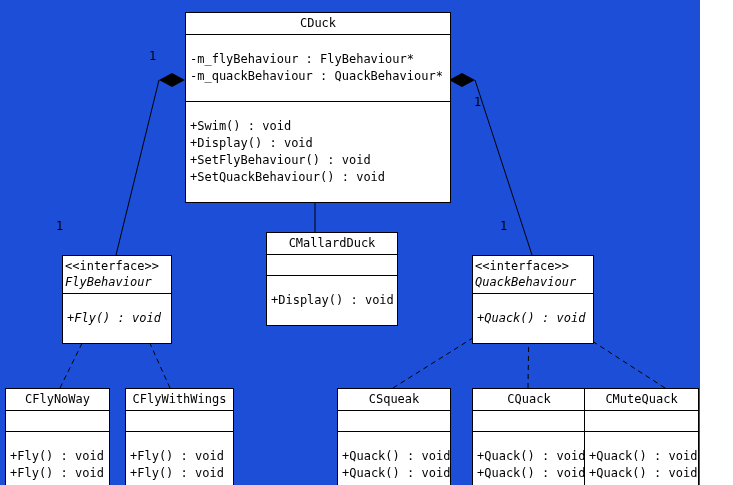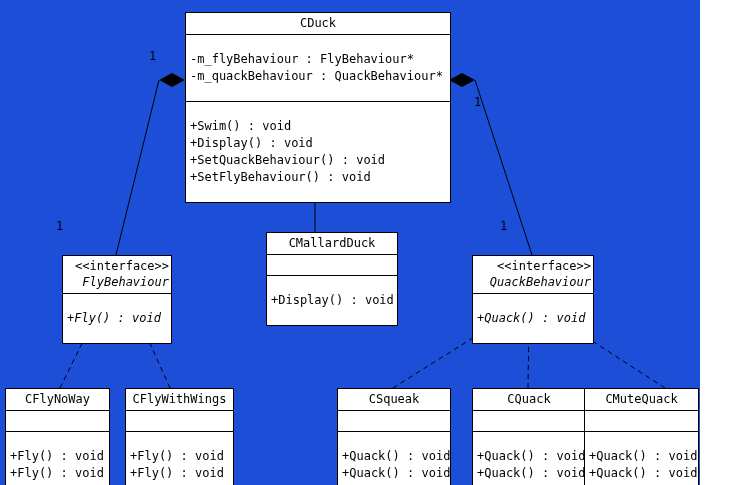--- a/index.html
+++ b/index.html
@@ -5,22 +5,22 @@
   html, body { margin:0; padding:0; background:#ffffff; }
   .canvas {
     position:relative; width:700px; height:485px; background:#1d4ed8;
     font-family:"DejaVu Sans Mono","Liberation Mono",monospace; color:#000;
     overflow:hidden;
   }
   .connectors { position:absolute; left:0; top:0; }
   .uml-class { position:absolute; background:#fff; border:1px solid #000; font-size:12px; }
   .title { text-align:center; padding:3px 2px; line-height:15px; white-space:nowrap; }
   .hdr { padding:3px 2px; }
-  .stereo { line-height:15px; text-align:right; white-space:nowrap; }
-  .iname { line-height:16px; text-align:right; font-style:italic; white-space:nowrap; }
+  .stereo { line-height:15px; text-align:left; white-space:nowrap; }
+  .iname { line-height:16px; text-align:left; font-style:italic; white-space:nowrap; }
   .sec { border-top:1px solid #000; padding:16px 4px; }
   .sec.empty { height:20px; padding:0; }
   .line { line-height:17px; white-space:nowrap; }
   .ital { font-style:italic; }
   .mult { position:absolute; font-size:12px; line-height:12px; }
 </style>
 </head>
 <body>
 
 <div class="canvas">
@@ -50,22 +50,22 @@
 
   <div class="uml-class" style="left:185px;top:12px;width:264px;">
     <div class="title">CDuck</div>
     <div class="sec">
       <div class="line">-m_flyBehaviour : FlyBehaviour*</div>
       <div class="line">-m_quackBehaviour : QuackBehaviour*</div>
     </div>
     <div class="sec">
       <div class="line">+Swim() : void</div>
       <div class="line">+Display() : void</div>
+      <div class="line">+SetFlyBehaviour() : void</div>
       <div class="line">+SetQuackBehaviour() : void</div>
-      <div class="line">+SetFlyBehaviour() : void</div>
     </div>
   </div>
 
   <div class="uml-class" style="left:250px;top:232px;width:130px;margin-left:16px;">
     <div class="title">CMallardDuck</div>
     <div class="sec empty"></div>
     <div class="sec">
       <div class="line">+Display() : void</div>
     </div>
   </div>

